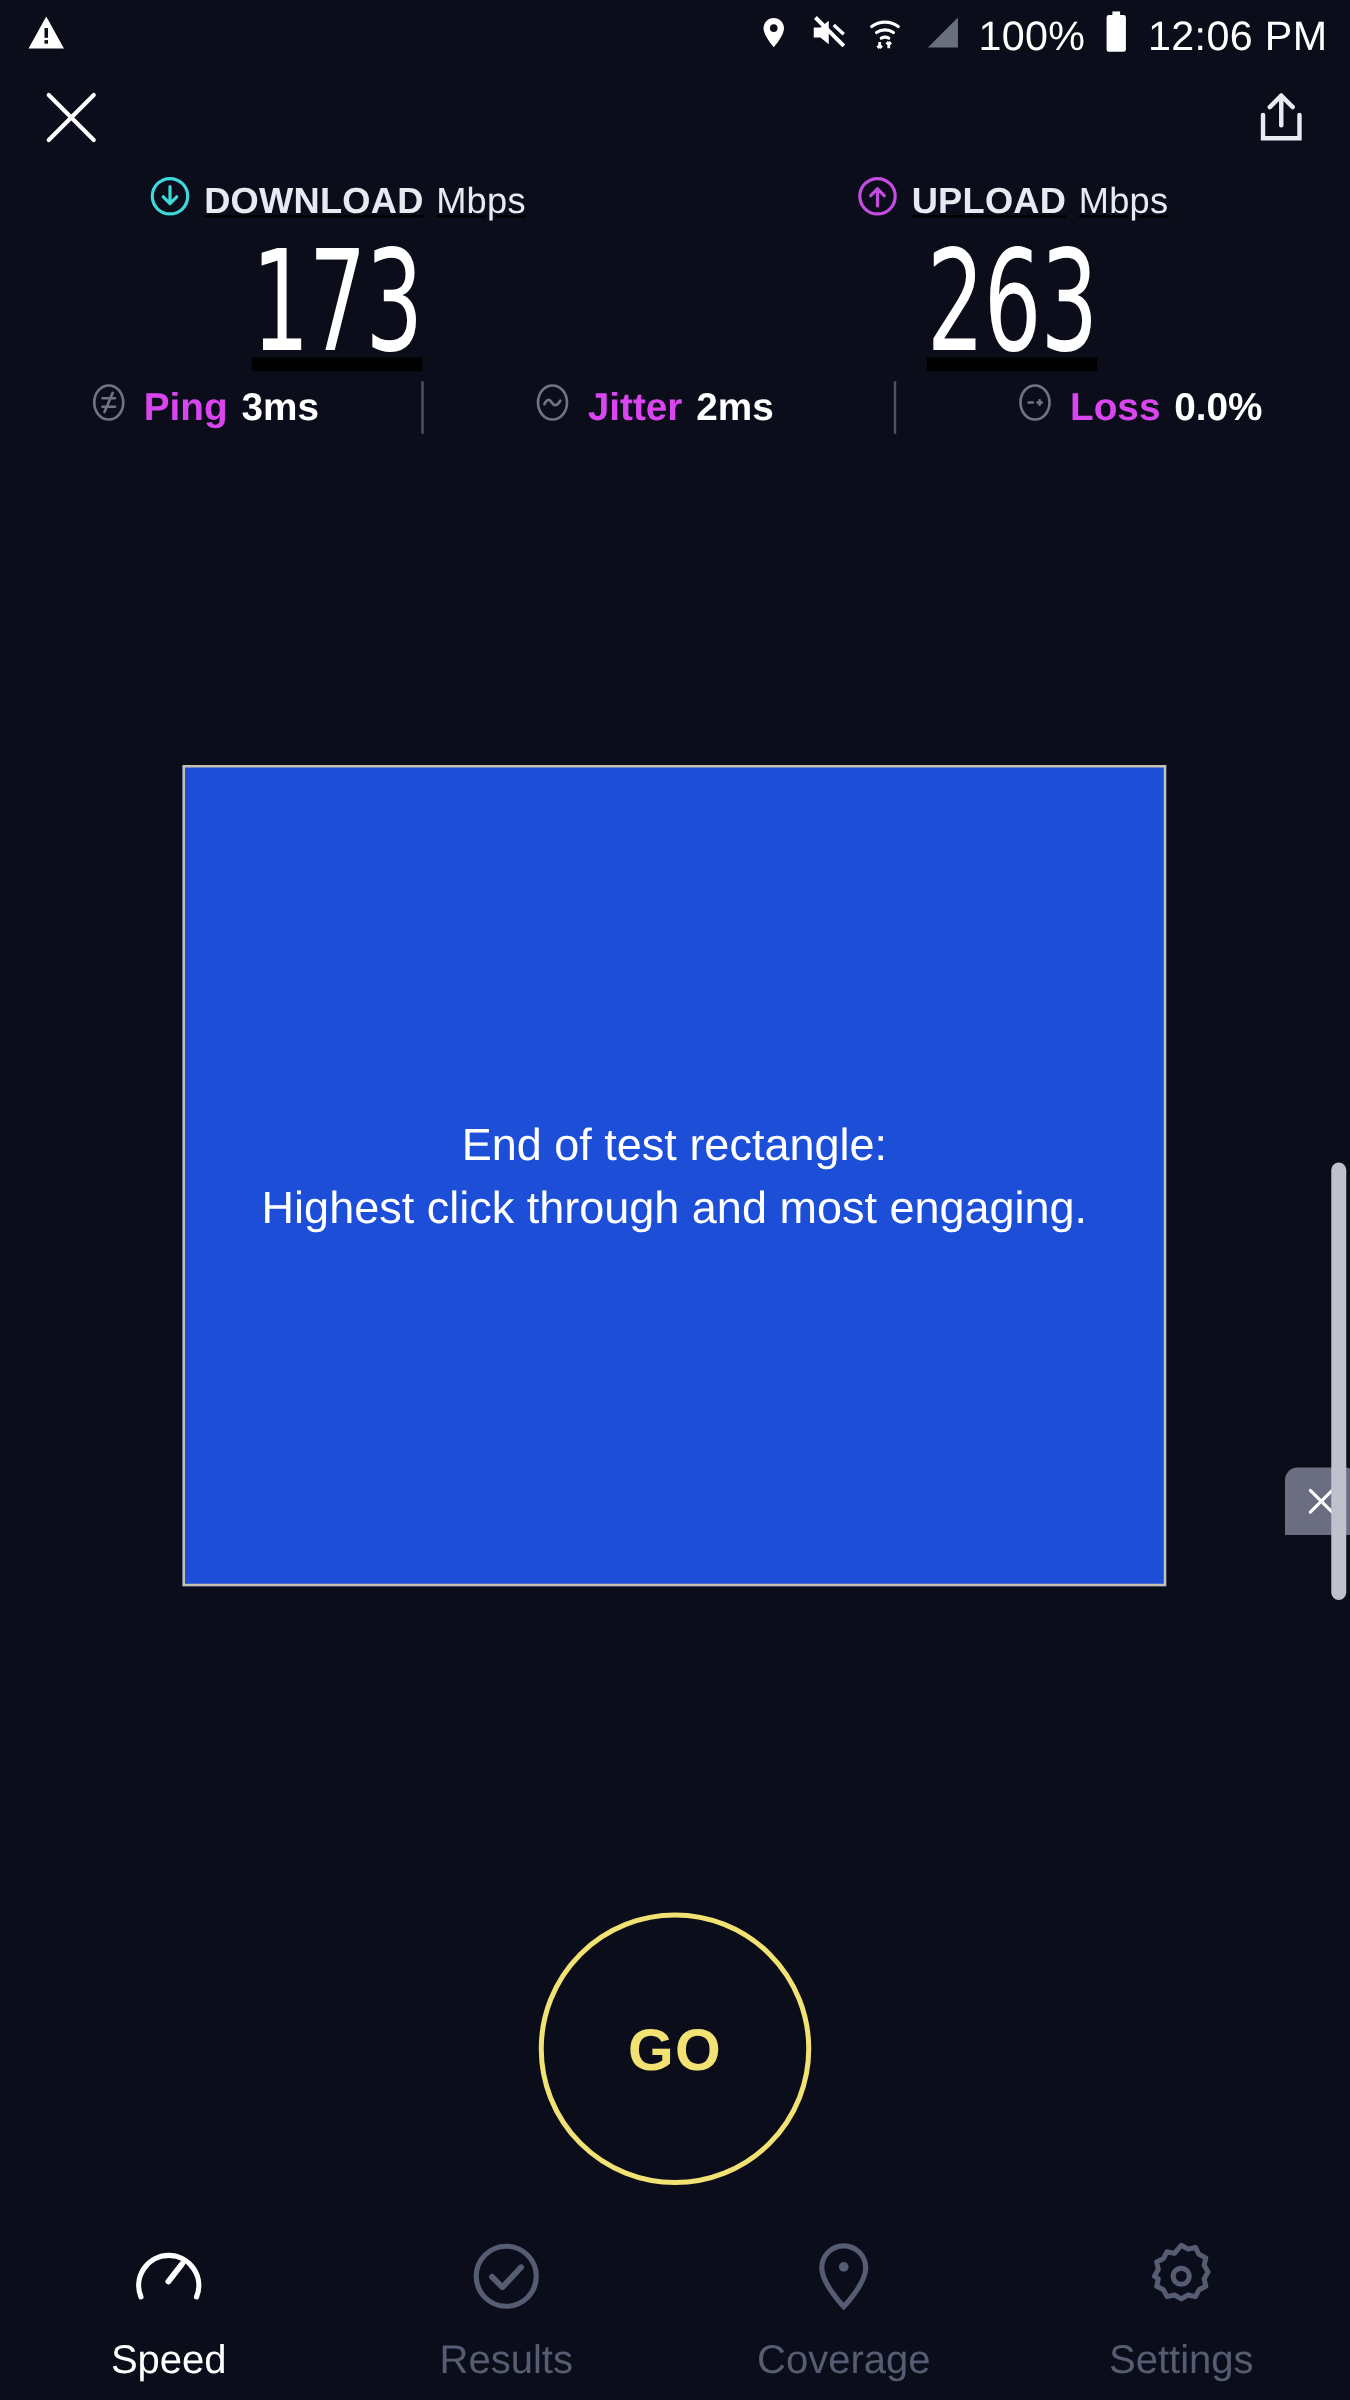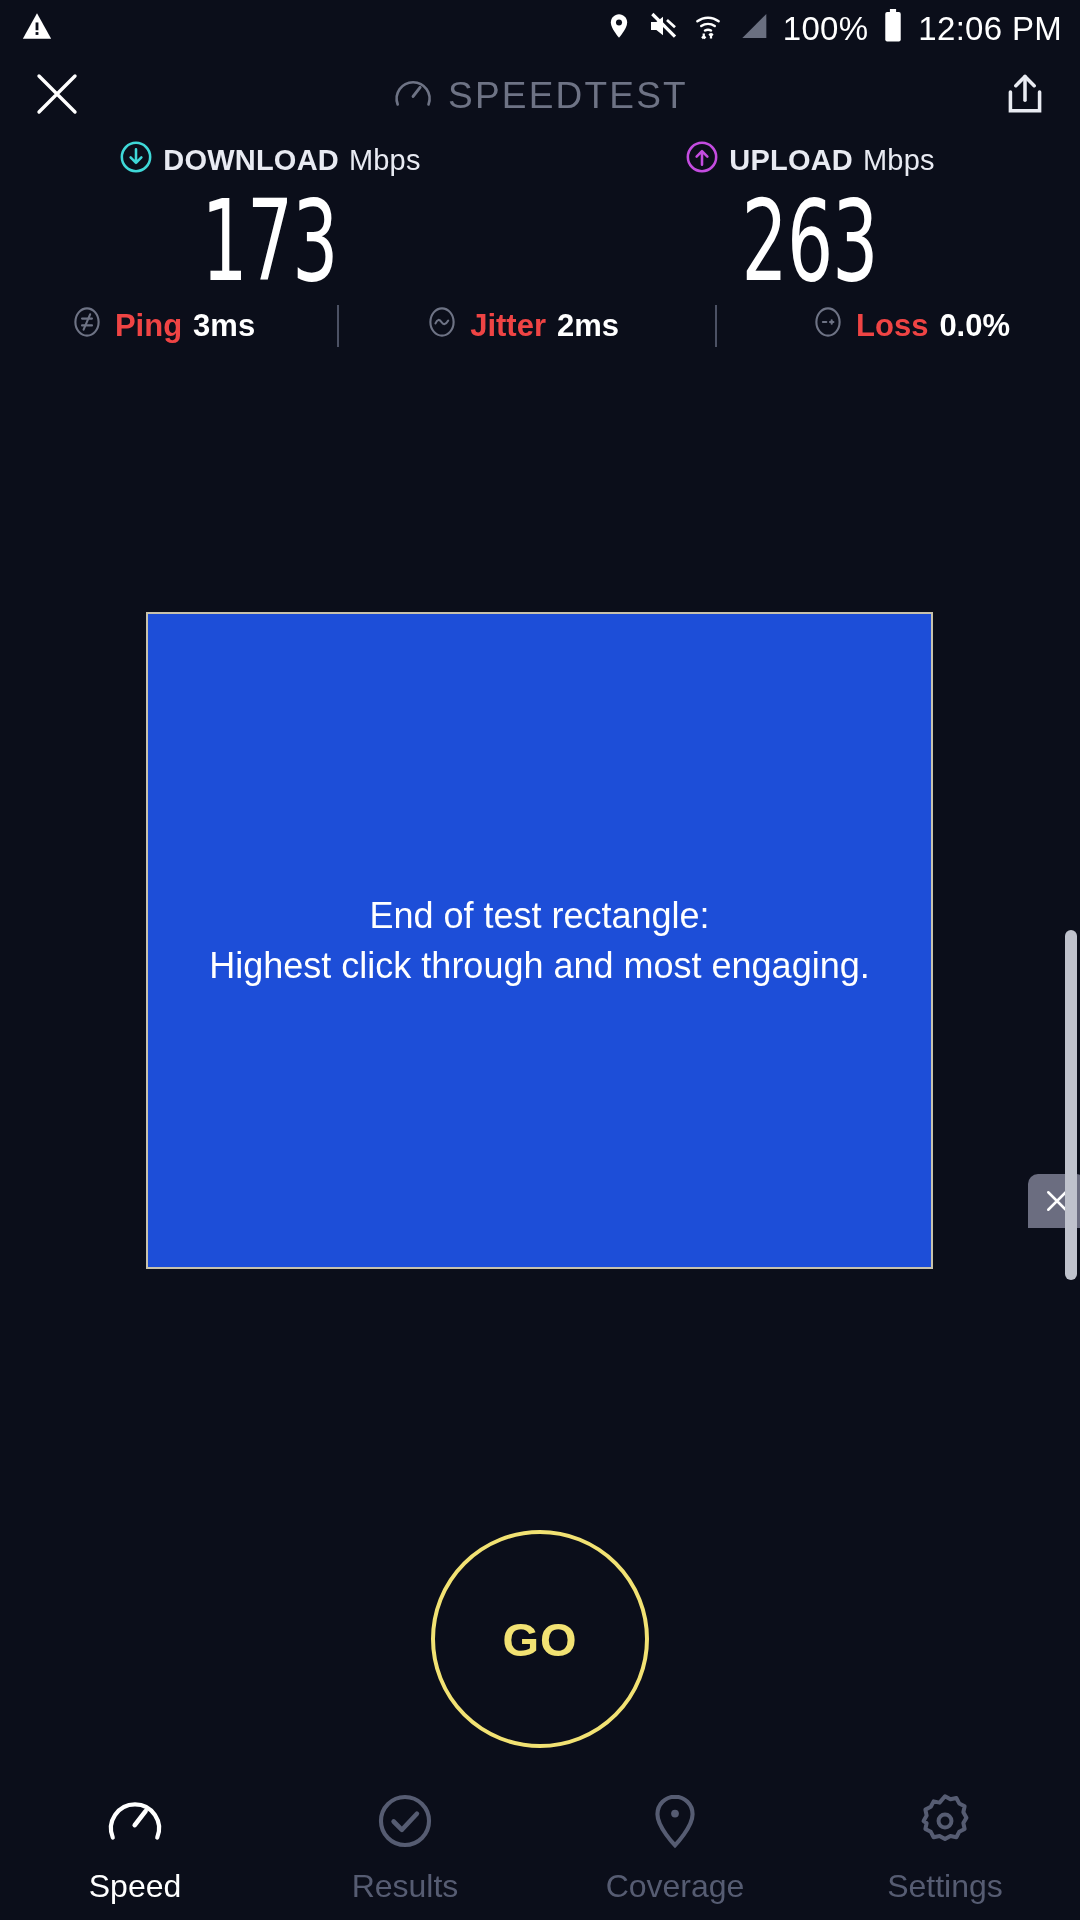--- a/index.html
+++ b/index.html
@@ -70,20 +70,21 @@
   }
   .dualrow {
     display: flex;
     width: 1080px;
   }
   .dualcol {
     width: 540px;
     display: flex;
     flex-direction: column;
     align-items: center;
+    text-decoration: underline;
   }
   .dl-label, .ul-label {
     display: flex;
     align-items: center;
     gap: 10px;
     font-size: 29px;
     color: #e8eaf2;
     letter-spacing: 0.2px;
   }
   .dl-label .strong, .ul-label .strong { font-weight: 700; }
@@ -109,21 +110,21 @@
     justify-content: center;
   }
   .pjl-item {
     display: flex;
     align-items: center;
     gap: 11px;
     color: #ffffff;
     font-size: 31px;
     white-space: nowrap;
   }
-  .pjl-name { font-weight: 700; color: #ef4444; }
+  .pjl-name { font-weight: 700; color: #d946ef; }
   .pjl-value { font-weight: 700; color: #ffffff; }
   .pjl-sep {
     width: 2px;
     height: 42px;
     background: #4c5164;
   }
   .pjl-gap-a { width: 82px; }
   .pjl-gap-b { width: 86px; }
   .pjl-gap-c { width: 96px; }
   .pjl-gap-d { width: 94px; }
@@ -275,29 +276,20 @@
     </span>
     <span class="sb-text">12:06 PM</span>
   </div>
 </div>
 
 <div class="header">
   <div>
     <svg width="54" height="54" viewBox="0 0 24 24">
         <path d="M4 4 L20 20 M20 4 L4 20" stroke="#ffffff" stroke-width="1.5" stroke-linecap="round"></path>
       </svg>
-  </div>
-  <div class="header-title">
-    <span>
-      <svg width="42" height="42" viewBox="0 0 24 24">
-        <path d="M3.2 18 A9.4 9.4 0 1 1 20.8 18" stroke="#6e7385" stroke-width="1.5" fill="none" stroke-linecap="round"></path>
-        <path d="M12 13.4 L16 8.2" stroke="#6e7385" stroke-width="1.7" stroke-linecap="round"></path>
-      </svg>
-    </span>
-    <span class="header-title-text">SPEEDTEST</span>
   </div>
   <div>
     <svg width="50" height="50" viewBox="0 0 24 24">
       <path d="M5 11 L5 20 L19 20 L19 11" stroke="#e9ebf2" stroke-width="1.7" fill="none" stroke-linecap="round"></path>
       <path d="M12 15 L12 3.6" stroke="#e9ebf2" stroke-width="1.7" stroke-linecap="round"></path>
       <path d="M7.6 8 L12 3.6 L16.4 8" stroke="#e9ebf2" stroke-width="1.7" fill="none" stroke-linecap="round" stroke-linejoin="round"></path>
     </svg>
   </div>
 </div>
 

